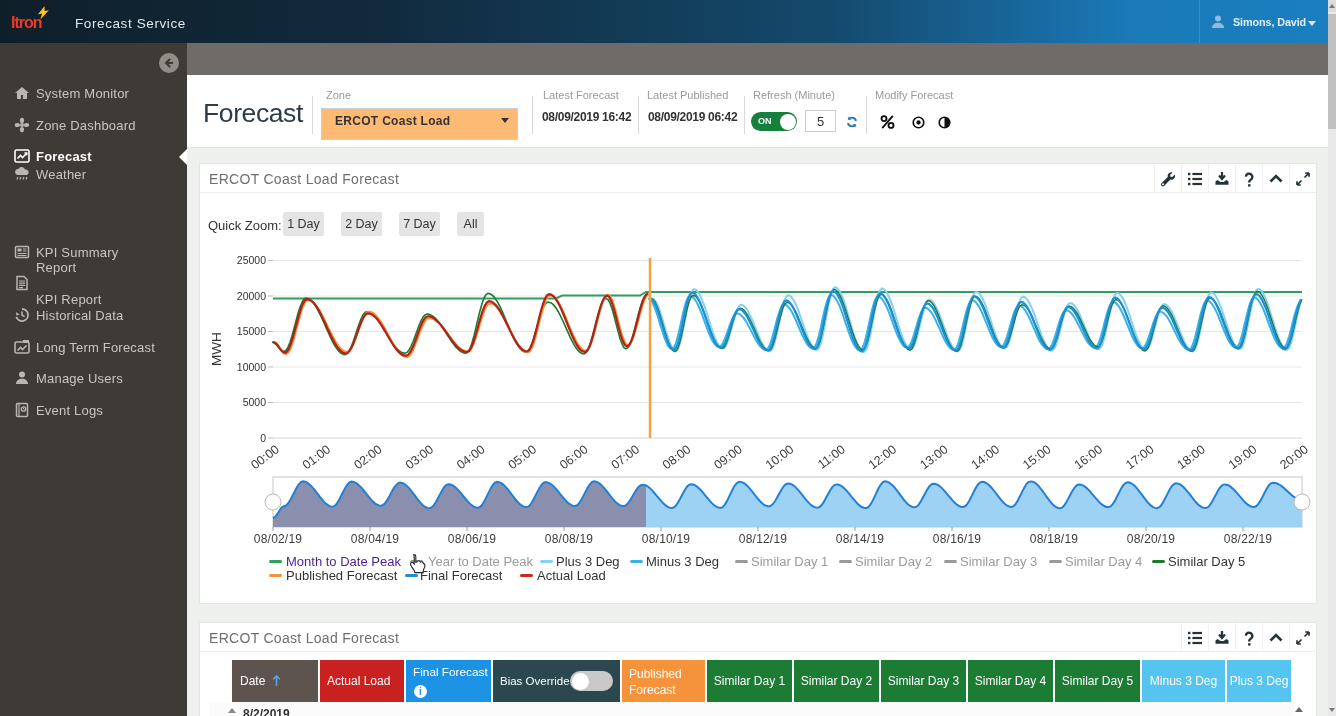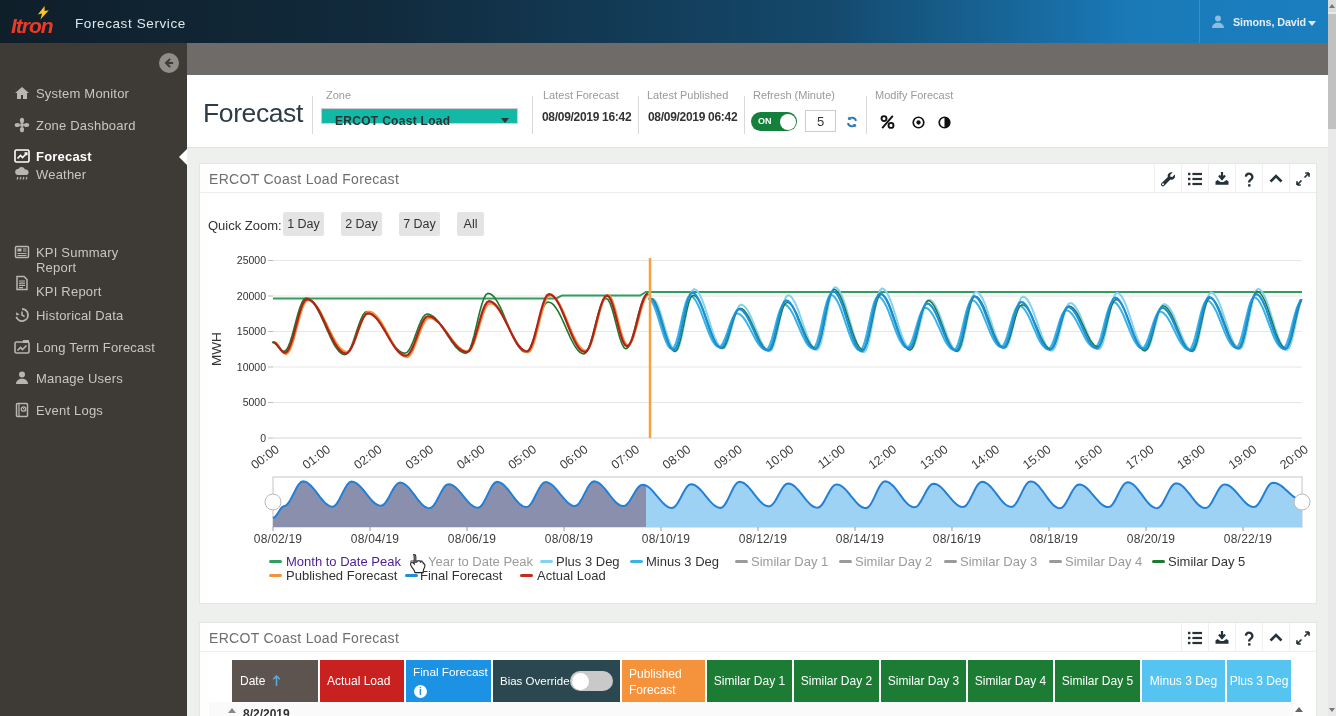--- a/index.html
+++ b/index.html
@@ -1,18 +1,18 @@
 <!DOCTYPE html>
 <html><head><meta charset="utf-8"><style>
 *{margin:0;padding:0;box-sizing:border-box}
 body{width:1336px;height:716px;position:relative;overflow:hidden;background:#eef0ee;font-family:"Liberation Sans",sans-serif;-webkit-font-smoothing:antialiased}
 .abs{position:absolute}
 </style></head><body>
 <div class="abs" style="left:0;top:0;width:1336px;height:43px;background:linear-gradient(90deg,#0f1f2a 0%,#112a3c 28%,#14496c 62%,#1a7ab8 85%,#1a7fc0 100%)">
- <div class="abs" style="left:11px;top:14px;font-style:italic;font-weight:bold;font-size:21px;color:#ee3a24;letter-spacing:-1px;font-family:'Liberation Sans',sans-serif">Itron</div>
+ <div class="abs" style="left:11px;top:14px;font-weight:bold;font-size:16px;color:#ee3a24;letter-spacing:-1px;font-family:'Liberation Sans',sans-serif">Itron</div>
  <svg class="abs" style="left:37px;top:6px" width="15" height="15" viewBox="0 0 16 16">
       <path d="M9 0L1 10l5-1-2 7L14 5l-5 1Z" fill="#ffc425" transform="scale(0.9)"></path>
     </svg>
  <div class="abs" style="left:75px;top:16px;font-size:13.5px;color:#dfe7ec;letter-spacing:0.6px">Forecast Service</div>
  <div class="abs" style="left:1199px;top:0;width:1px;height:43px;background:#3a8ec6"></div>
  <div class="abs" style="left:1210px;top:14px"><svg width="19" height="21" viewBox="0 0 19 21" style="">
         <circle cx="8" cy="4.6" r="3" fill="#8cbcdf"></circle>
         <path d="M2 14c0-3.3 2.7-5.3 6-5.3s6 2 6 5.3Z" fill="#8cbcdf"></path>
       </svg></div>
  <div class="abs" style="left:1233px;top:16px;font-size:10.8px;font-weight:bold;color:#e4edf4;letter-spacing:-0.1px">Simons, David</div>
@@ -66,21 +66,21 @@
           <rect x="3.5" y="4.5" width="4" height="3" fill="#b9b6b1"></rect>
           <path d="M9 5h3.5M9 7h3.5M3.5 9.5h9M3.5 11.5h9" stroke="#b9b6b1" stroke-width="1.2"></path>
         </svg></div>
       <div class="abs" style="left:36px;top:8px;font-size:13px;font-weight:normal;color:#c9c6c2;letter-spacing:0.2px">KPI Summary Report</div>
     </div>
     <div class="abs" style="left:0;top:225px;width:187px;height:31px">
       <div class="abs" style="left:14px;top:7px"><svg width="16" height="16" viewBox="0 0 16 16" style="">
           <path d="M3 1.5h7l3 3v10H3Z" fill="none" stroke="#b9b6b1" stroke-width="1.5"></path>
           <path d="M5 6h6M5 8.2h6M5 10.4h6M5 12.6h4" stroke="#b9b6b1" stroke-width="1.2"></path>
         </svg></div>
-      <div class="abs" style="left:36px;top:16px;font-size:13px;font-weight:normal;color:#c9c6c2;letter-spacing:0.2px">KPI Report</div>
+      <div class="abs" style="left:36px;top:24px;font-size:13px;font-weight:normal;color:#c9c6c2;letter-spacing:0.2px">KPI Report</div>
     </div>
     <div class="abs" style="left:0;top:257px;width:187px;height:31px">
       <div class="abs" style="left:14px;top:7px"><svg width="16" height="16" viewBox="0 0 16 16" style="">
           <path d="M8 2a6 6 0 1 1-5.7 7.9" fill="none" stroke="#b9b6b1" stroke-width="1.8"></path>
           <path d="M2 5.2l.4 3.4 3.3-1.1Z" fill="#b9b6b1"></path>
           <path d="M8 4.5V8l2.6 1.6" fill="none" stroke="#b9b6b1" stroke-width="1.5"></path>
         </svg></div>
       <div class="abs" style="left:36px;top:8px;font-size:13px;font-weight:normal;color:#c9c6c2;letter-spacing:0.2px">Historical Data</div>
     </div>
     <div class="abs" style="left:0;top:289px;width:187px;height:31px">
@@ -107,21 +107,21 @@
         </svg></div>
       <div class="abs" style="left:36px;top:8px;font-size:13px;font-weight:normal;color:#c9c6c2;letter-spacing:0.2px">Event Logs</div>
     </div>
 </div>
 <div class="abs" style="left:179px;top:149px;width:0;height:0;border-top:8px solid transparent;border-bottom:8px solid transparent;border-right:8px solid #ffffff"></div>
 <div class="abs" style="left:187px;top:43px;width:1141px;height:32px;background:#6f6b68"></div>
 <div class="abs" style="left:187px;top:75px;width:1141px;height:73px;background:#ffffff;border-bottom:1px solid #e2e2e2"></div>
 <div class="abs" style="left:203px;top:98px;font-size:26.5px;color:#2e3c47;letter-spacing:-0.4px">Forecast</div>
 <div class="abs" style="left:312px;top:96px;width:1px;height:38px;background:#d9d9d9"></div>
 <div class="abs" style="left:326px;top:89px;font-size:11px;color:#9a9a9a">Zone</div>
-<div class="abs" style="left:321px;top:108px;width:197px;height:16px;border:1px solid #cfcfcf;background:#14b8a6">
+<div class="abs" style="left:321px;top:108px;width:197px;height:32px;border:1px solid #cfcfcf;background:#fdba74">
  <div class="abs" style="left:13px;top:5px;font-size:12px;font-weight:bold;color:#333;letter-spacing:0.3px">ERCOT Coast Load</div>
  <div class="abs" style="right:8px;top:9px;width:0;height:0;border-left:4px solid transparent;border-right:4px solid transparent;border-top:5px solid #333"></div>
 </div>
 <div class="abs" style="left:532px;top:96px;width:1px;height:38px;background:#d9d9d9"></div>
 <div class="abs" style="left:543px;top:89px;font-size:11px;color:#9a9a9a">Latest Forecast</div>
 <div class="abs" style="left:542px;top:110px;font-size:12px;font-weight:bold;color:#333;letter-spacing:-0.3px">08/09/2019 16:42</div>
 <div class="abs" style="left:638px;top:96px;width:1px;height:38px;background:#d9d9d9"></div>
 <div class="abs" style="left:647px;top:89px;font-size:11px;color:#9a9a9a">Latest Published</div>
 <div class="abs" style="left:648px;top:110px;font-size:12px;font-weight:bold;color:#333;letter-spacing:-0.3px">08/09/2019 06:42</div>
 <div class="abs" style="left:744px;top:96px;width:1px;height:38px;background:#d9d9d9"></div>

